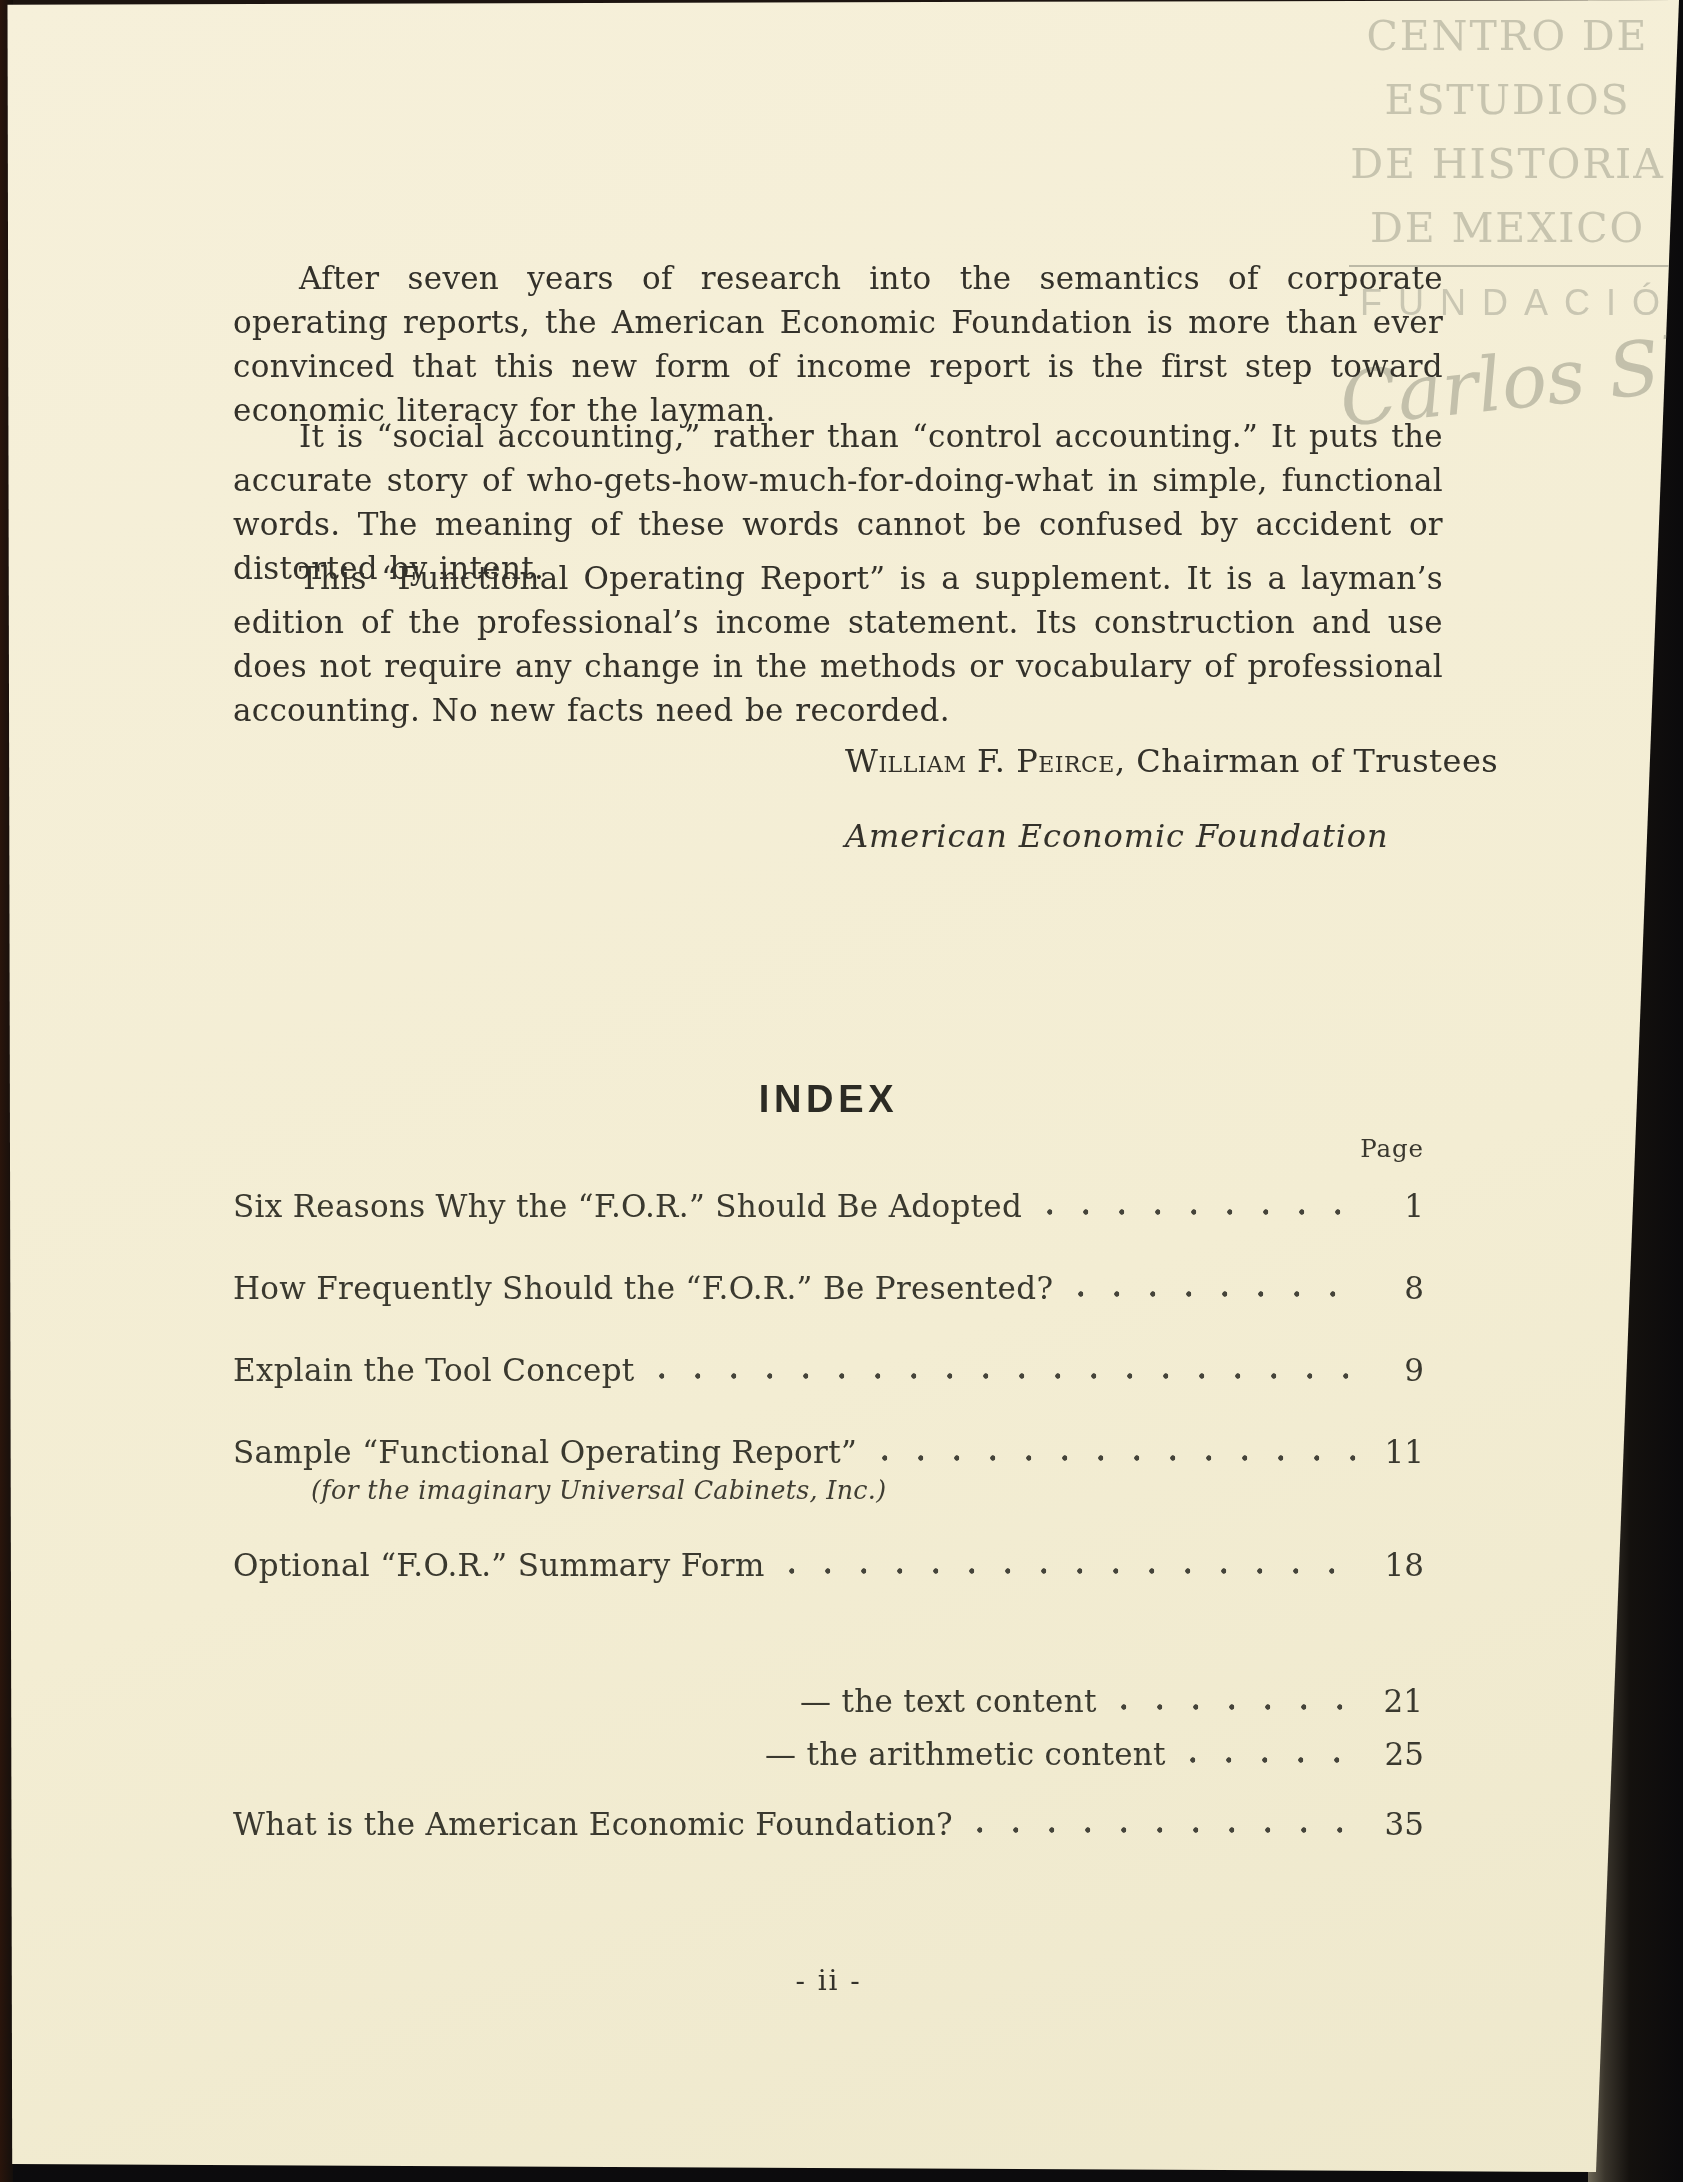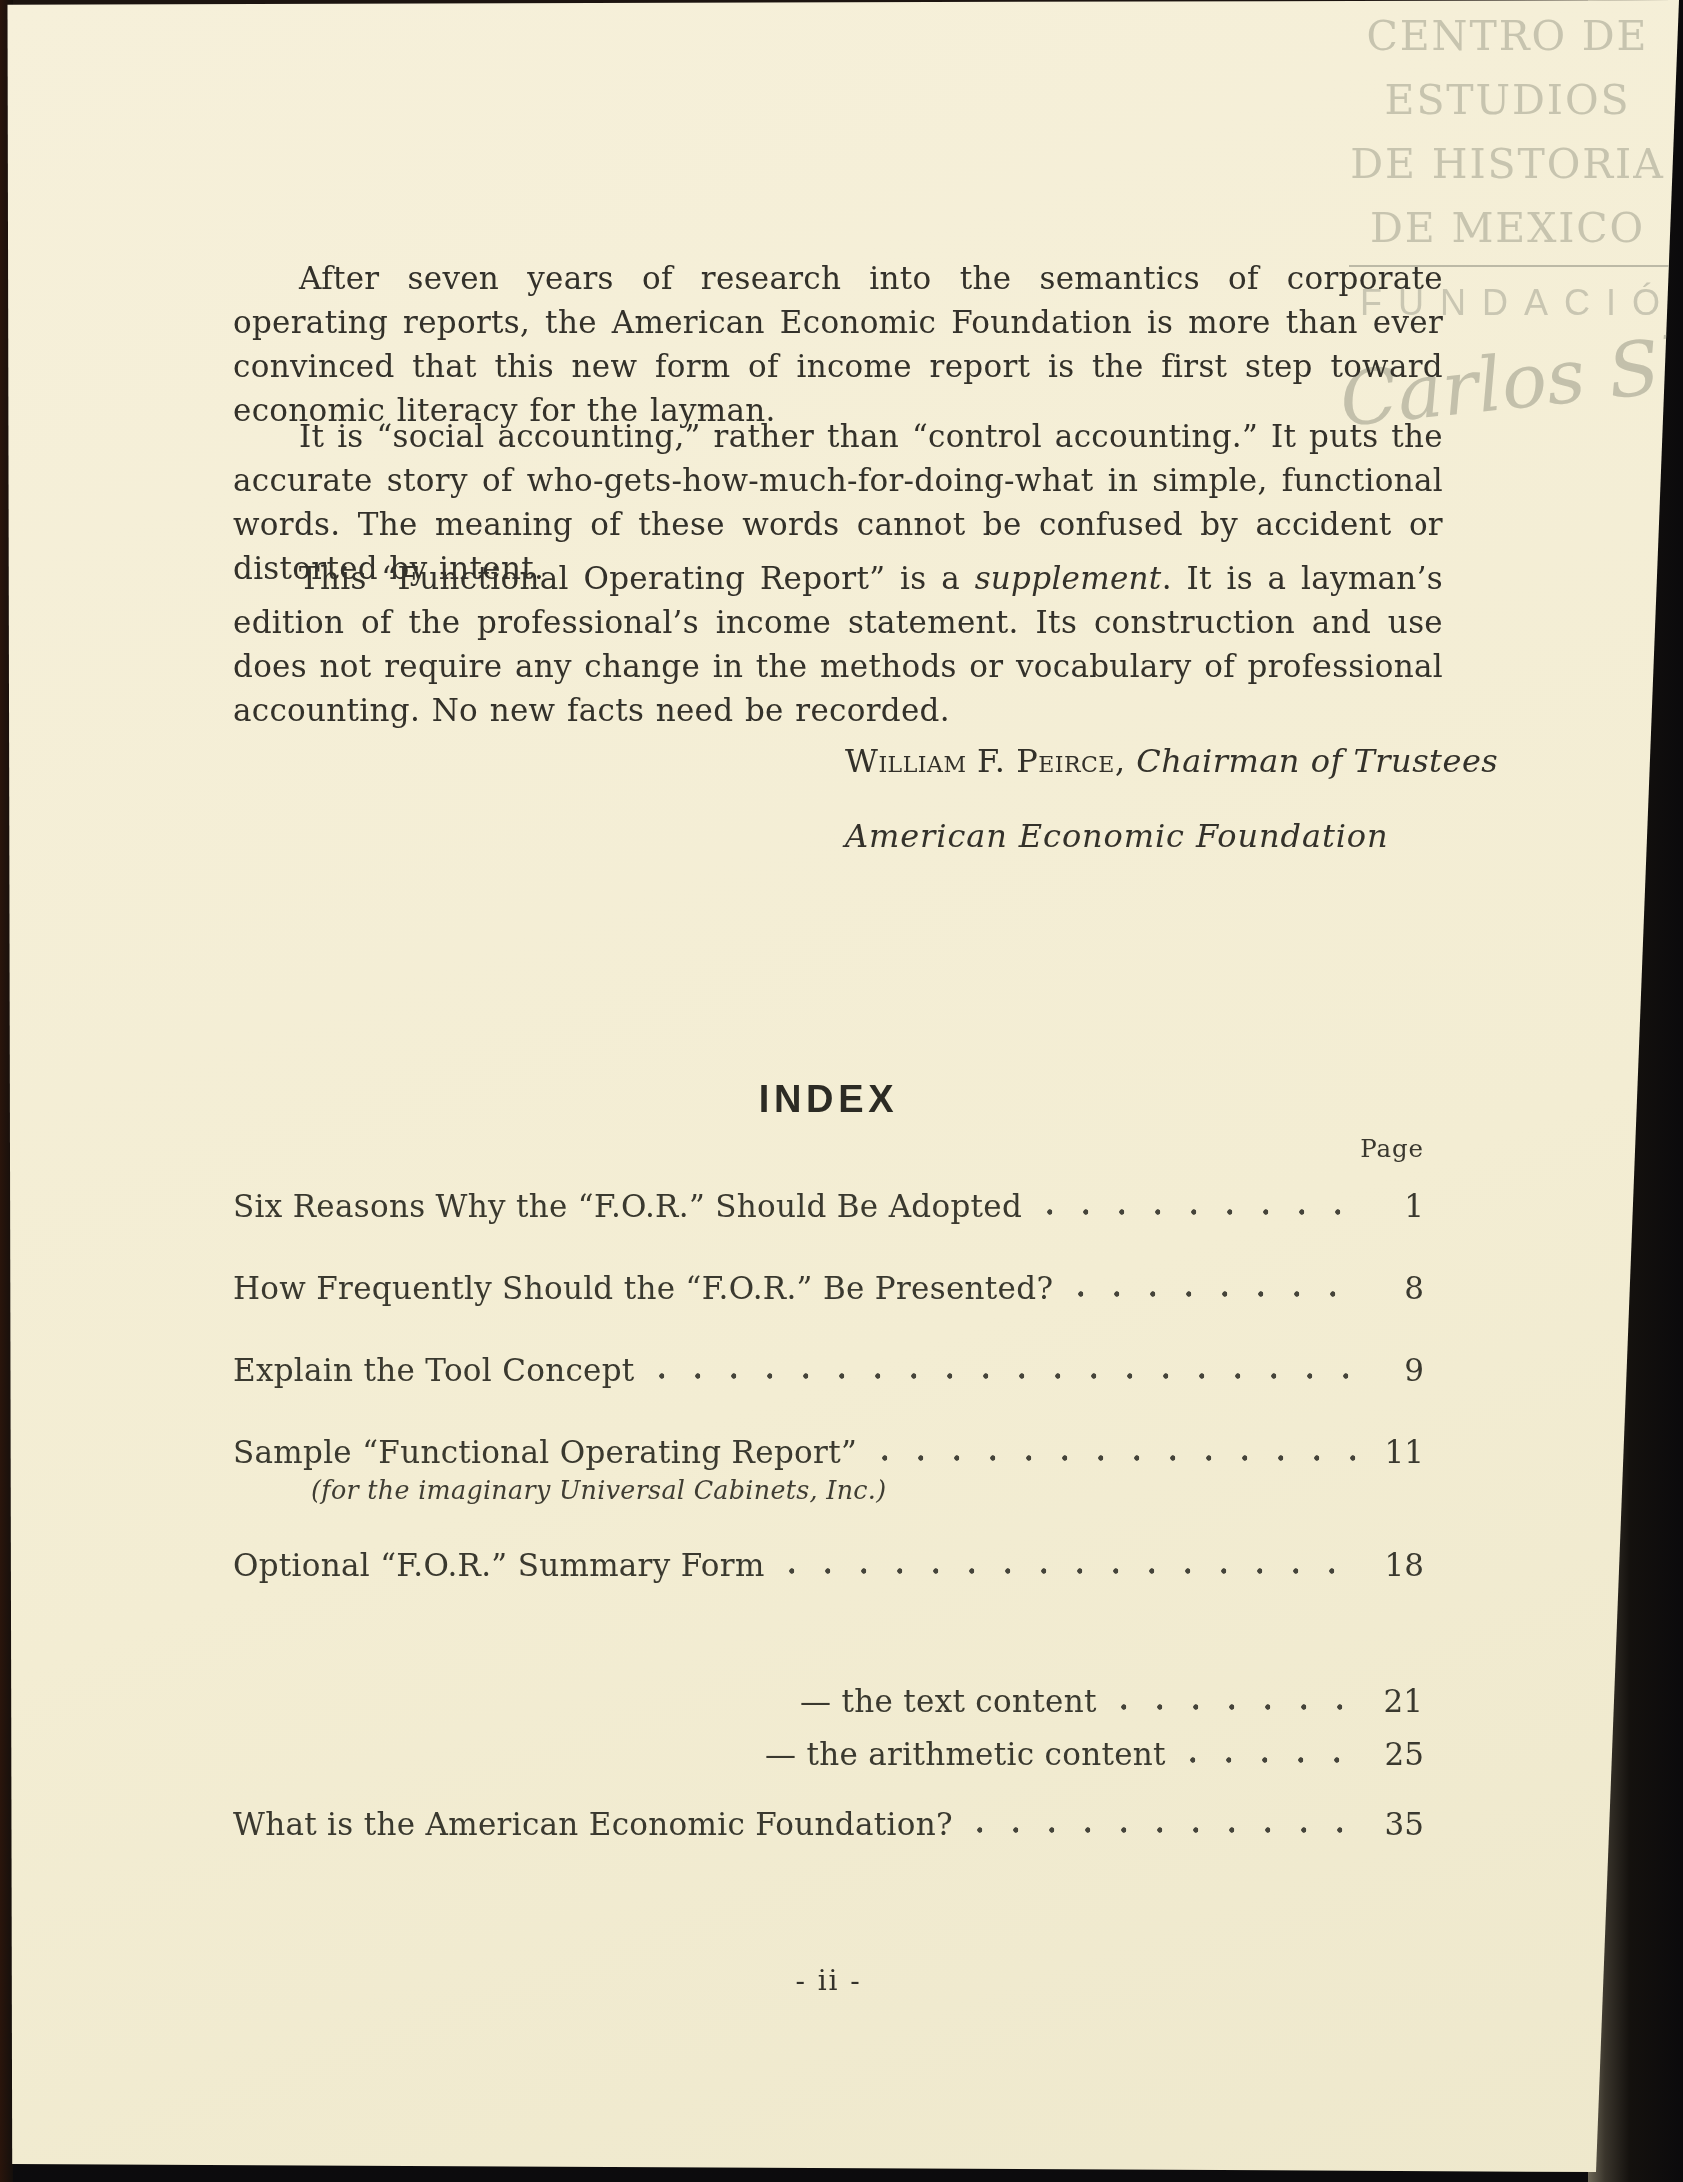--- a/index.html
+++ b/index.html
@@ -23,21 +23,21 @@
   .wm-rule{position:absolute;left:1349px;top:265px;width:339px;height:1.9px;background:#bcb9a6;}
   .wm-fund{position:absolute;left:1360px;top:282px;font:36px "Liberation Sans",sans-serif;
     letter-spacing:16px;color:#c9c6b2;white-space:nowrap;}
   .wm-sig{position:absolute;left:1345px;top:356px;font:italic 75px "DejaVu Serif",serif;
     color:#c3c0ab;transform:rotate(-6deg);transform-origin:left bottom;white-space:nowrap;}
   
   .body-par{position:absolute;left:233px;width:1210px;margin:0;
     font:31px/44px "DejaVu Serif",serif;color:#33312a;text-align:justify;
     text-indent:66px;letter-spacing:0.3px;word-spacing:1.4px;}
   .p1{top:256px}.p2{top:414px}.p3{top:556px}
-  .ital{font-style:italic}
+  .ital{}
   .smallcaps{font-variant:small-caps}
   .sig1{position:absolute;left:805px;top:742px;font:32px "DejaVu Serif",serif;
     color:#33312a;letter-spacing:0.5px;white-space:nowrap;margin-left:40px;}
   .sig2{position:absolute;left:805px;top:817px;font:italic 32px "DejaVu Serif",serif;
     color:#33312a;letter-spacing:0.9px;white-space:nowrap;margin-left:40px;}
   
   .index-title{position:absolute;left:233px;width:1191px;top:1062px;text-align:center;
     font:bold 38px "Liberation Sans",sans-serif;letter-spacing:4.7px;color:#2c2b24;margin-top:16px;}
   .page-label{position:absolute;left:1224px;width:200px;top:1134px;text-align:right;
     font:24.5px "DejaVu Serif",serif;color:#3a382f;letter-spacing:0.9px;}

